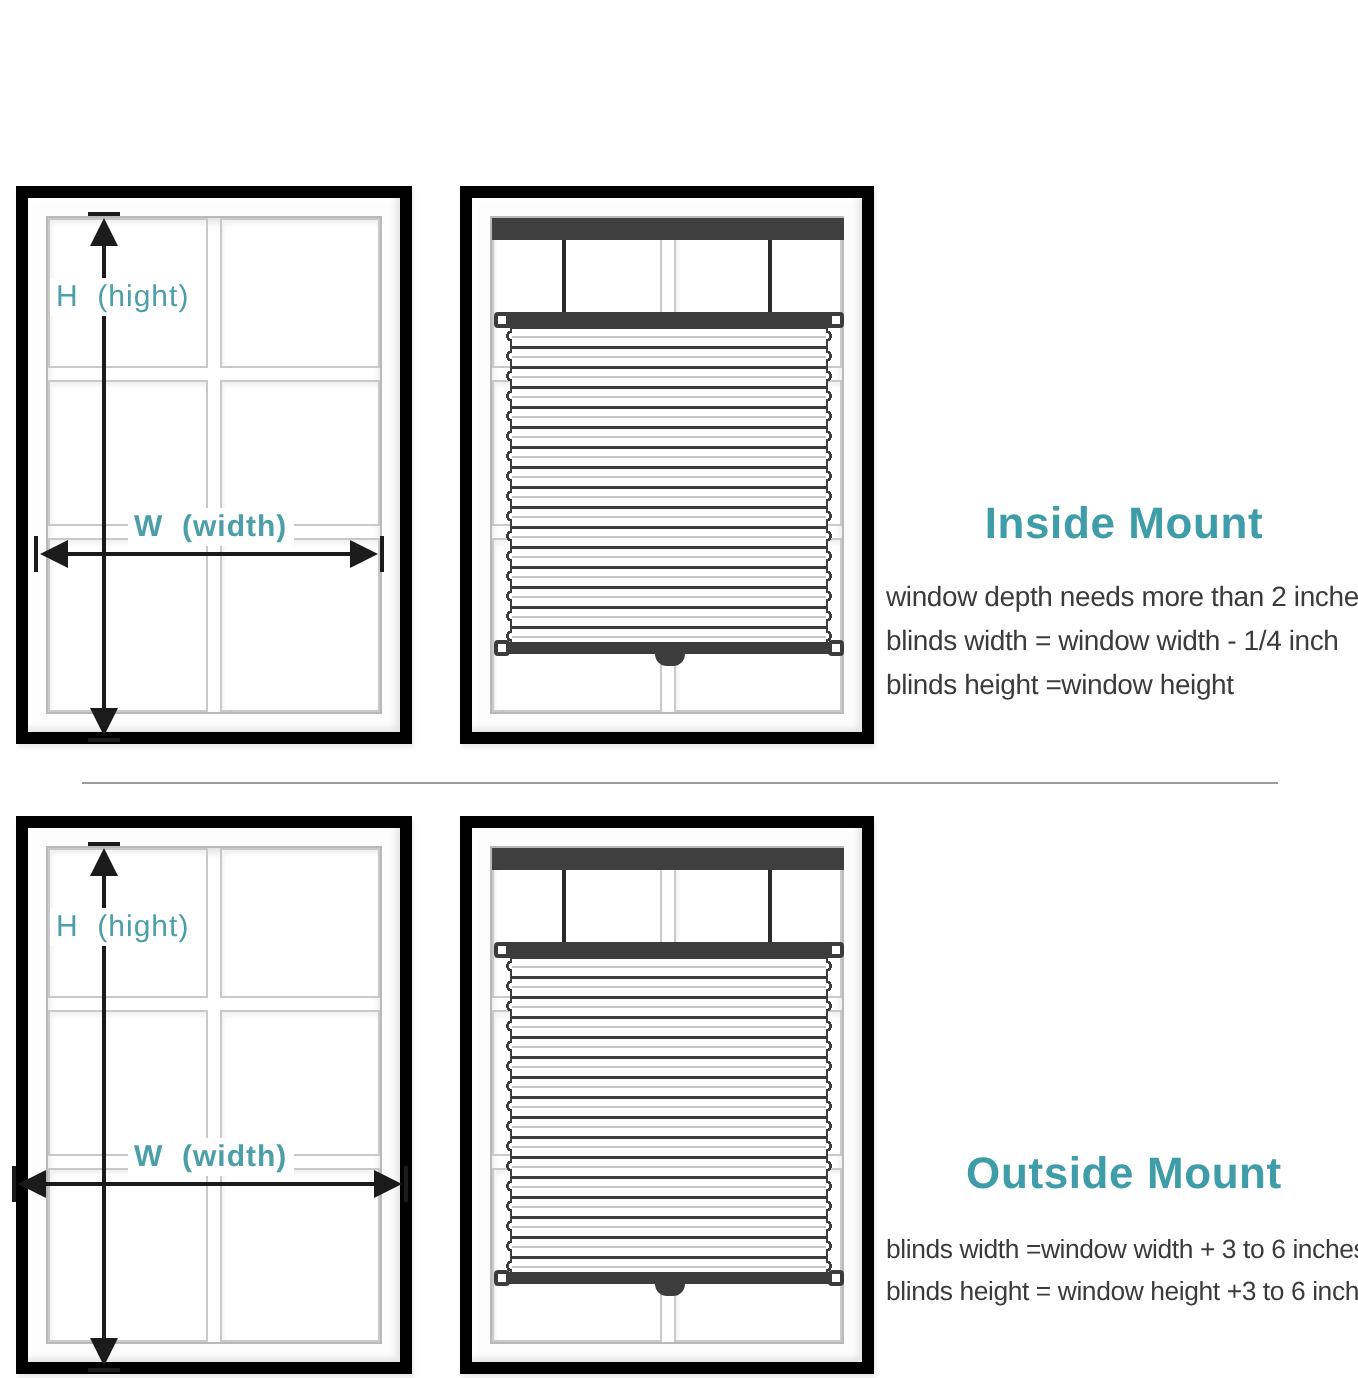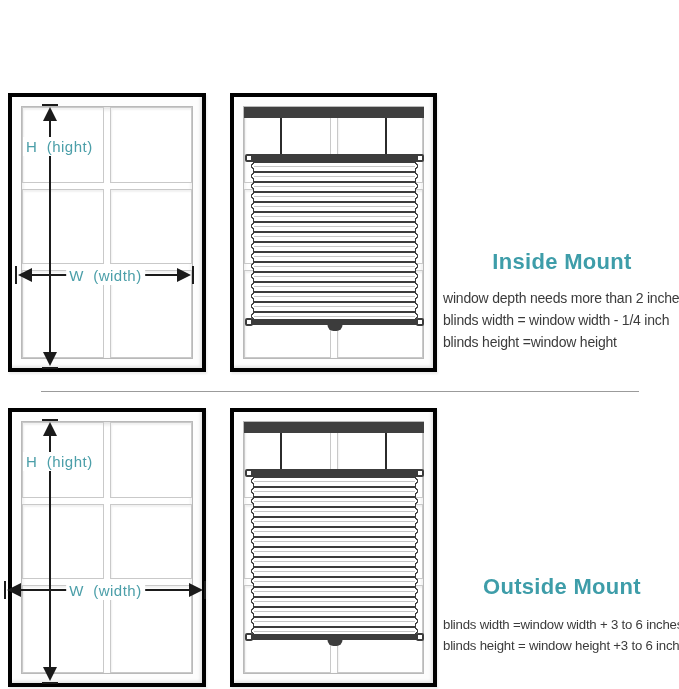--- a/index.html
+++ b/index.html
@@ -24,21 +24,21 @@
   .row { position:absolute; left:8px; width:665px; height:279px; }
   .row.inside  { top:93px; }
   .row.outside { top:408px; }
 
   .divider { position:absolute; top:391px; left:41px; width:598px; height:0;
     border-top:1px solid #9b9b9b; }
 
   
   .window {
     position:absolute; top:0; height:279px; background:#fdfdfd;
-    border:4px solid #000000; padding:9px;
+    border:6px solid #000000; padding:9px;
     box-shadow: inset -2px -2px 3px rgba(0,0,0,0.10),
                 inset 2px 2px 2px rgba(255,255,255,0.9),
                 1px 2px 2px rgba(0,0,0,0.08);
   }
   .measure-window { left:0; width:198px; }
   .blind-window   { left:222px; width:207px; }
 
   .panes {
     width:100%; height:100%; background:#ffffff;
     border:1px solid #b9b9b9;
@@ -64,21 +64,21 @@
   .cap-v.left { left:0; } .cap-v.right { right:0; }
   .line-h { position:absolute; left:8px; right:8px; top:8px; height:2px; background:#1b1b1b; }
   .tri.lefth  { left:3px; top:2px; border-top:7px solid transparent; border-bottom:7px solid transparent; border-right:14px solid #1b1b1b; }
   .tri.righth { right:3px; top:2px; border-top:7px solid transparent; border-bottom:7px solid transparent; border-left:14px solid #1b1b1b; }
 
   .mlabel {
     position:absolute; color:#4c9fa9; font-size:15px; letter-spacing:0.5px;
     background:#ffffff; padding:1px 3px; white-space:pre; z-index:3;
   }
   .hlabel { left:11px; top:40px; }
-  .wlabel { left:50%; top:169px; transform:translateX(-52%); }
+  .wlabel { left:50%; top:155px; transform:translateX(-52%);font-weight:bold; }
 
   
   .headrail { position:absolute; left:10px; right:9px; top:10px; height:11px; background:#3f3f3f; z-index:2; }
   .string { position:absolute; top:21px; height:38px; width:2px; background:#2b2b2b; z-index:2; }
   .string.s1 { left:23%; } .string.s2 { left:76%; }
 
   .toprail, .botrail { position:absolute; left:15px; right:13px; background:#3c3c3c; z-index:2; }
   .toprail { top:57px; height:8px; }
   .botrail { top:222px; height:6px; }
   .railcap { position:absolute; top:50%; transform:translateY(-50%); width:8px; height:8px;

